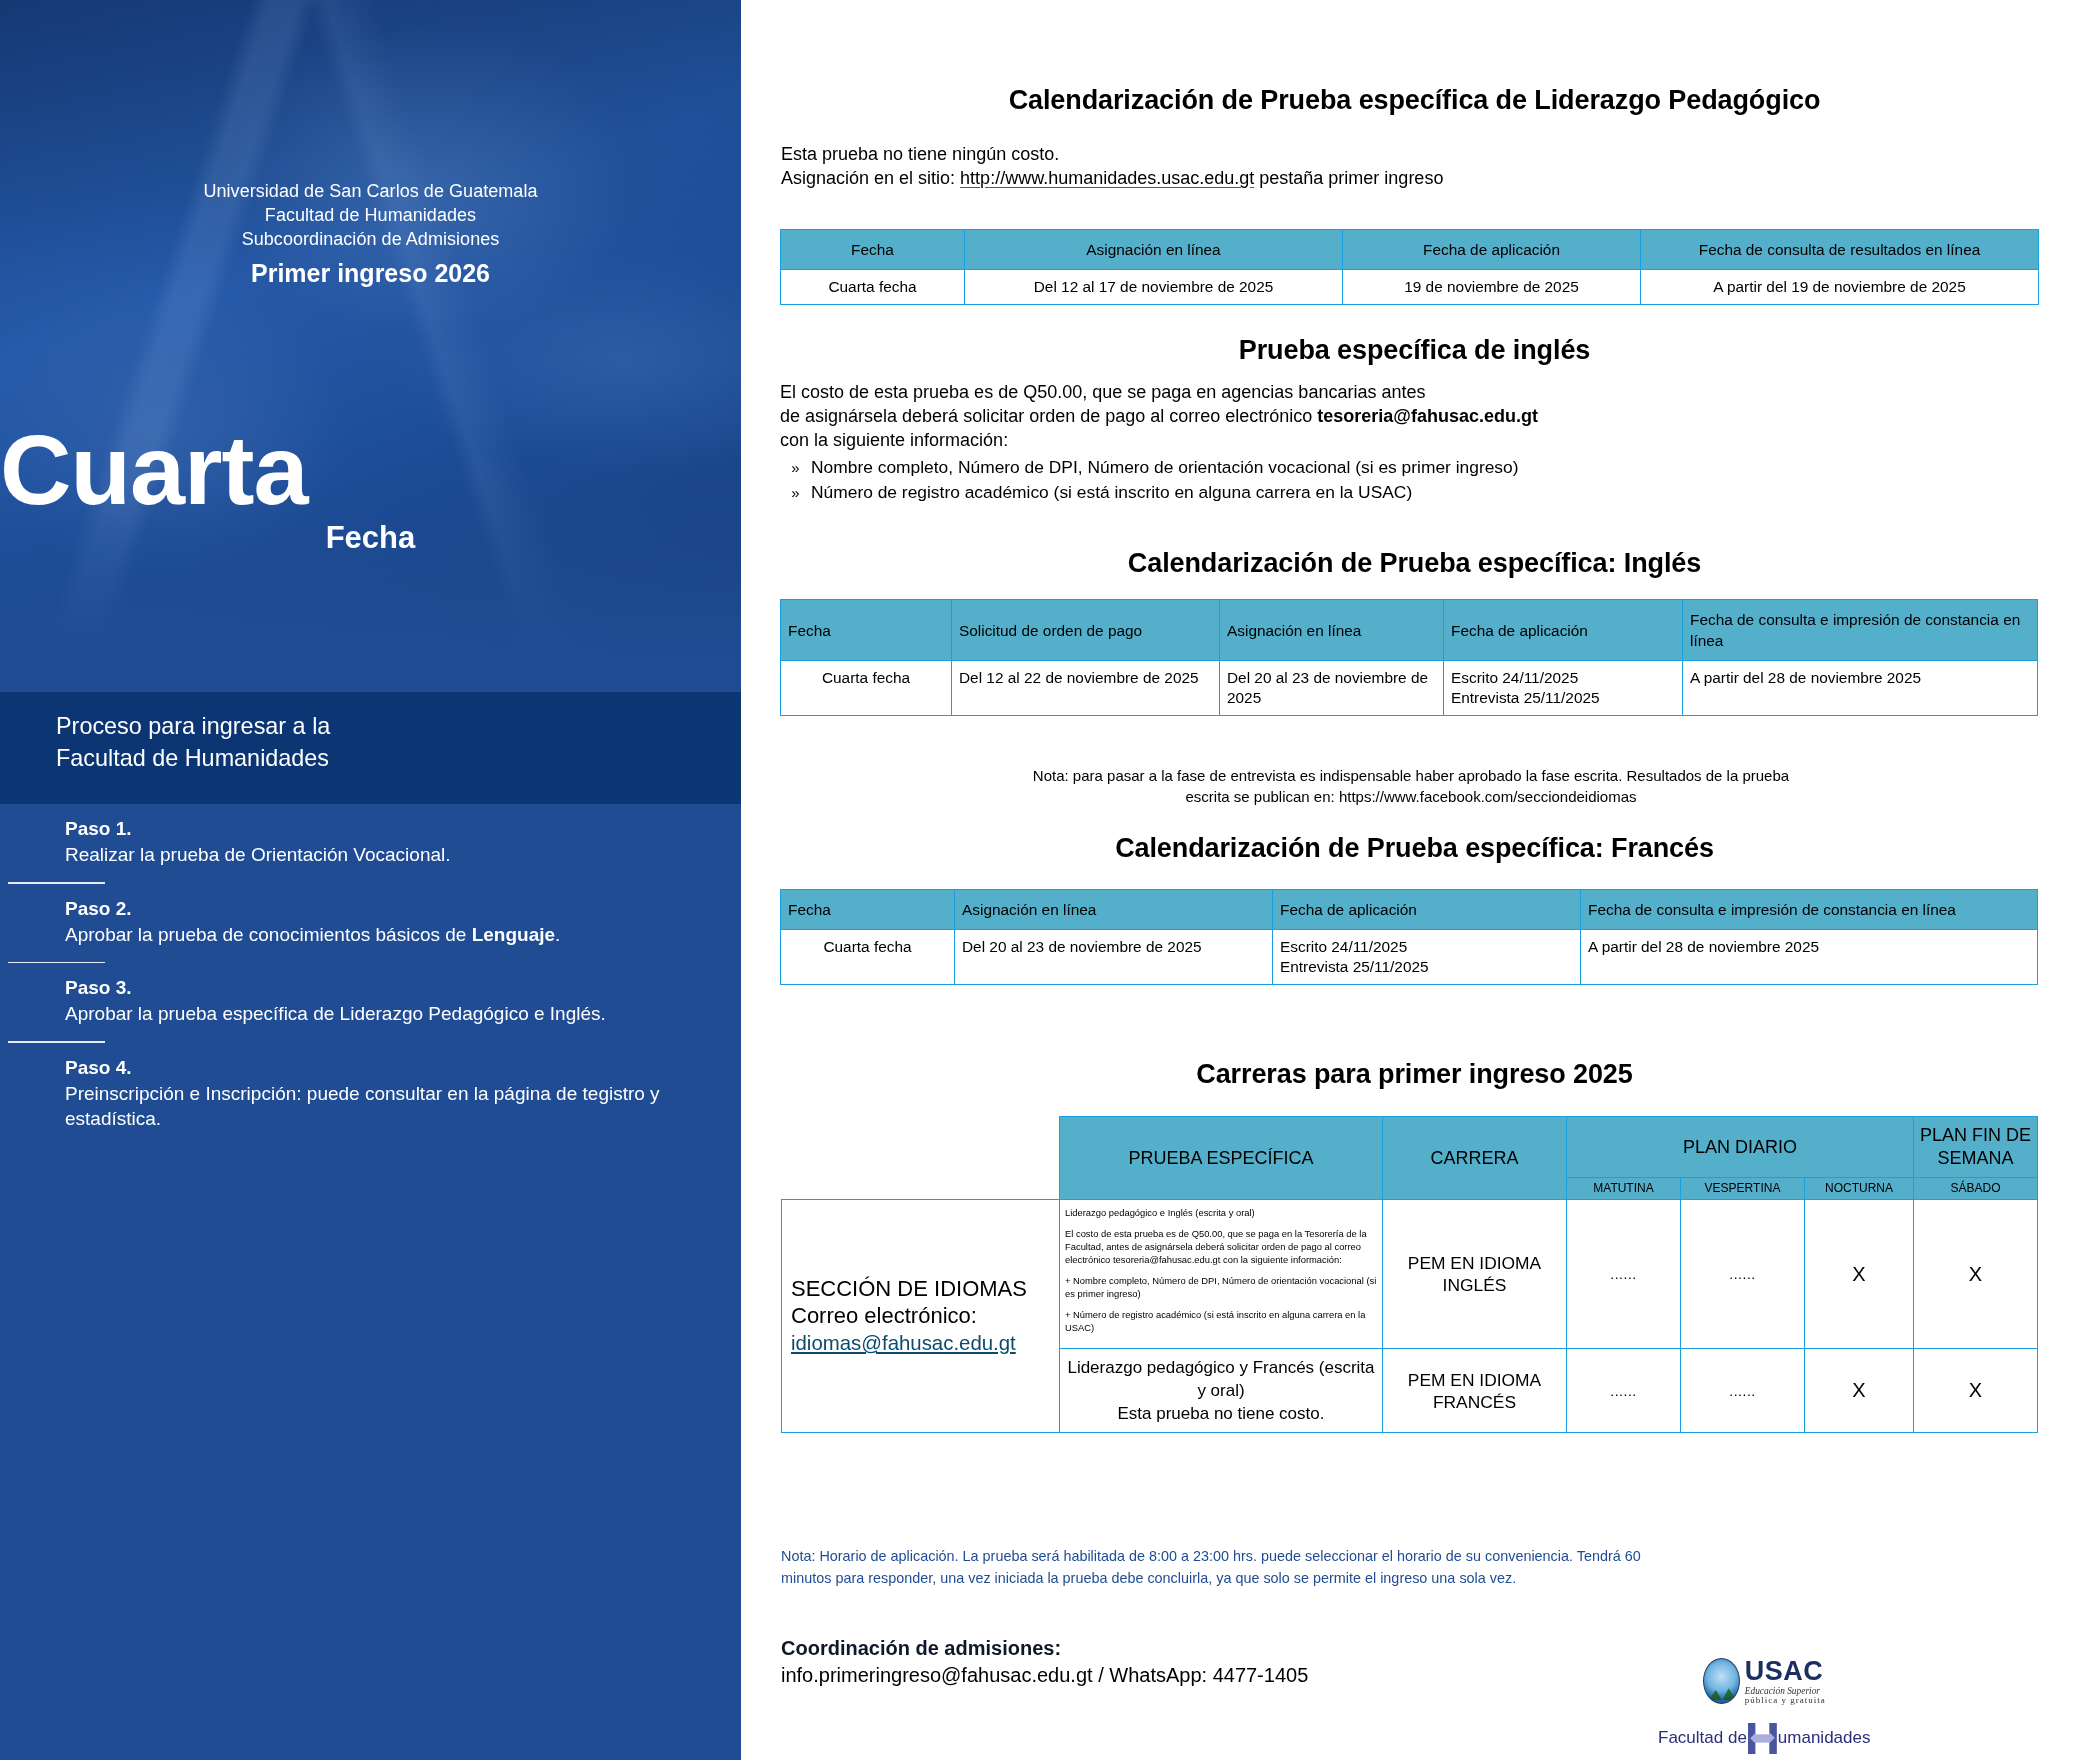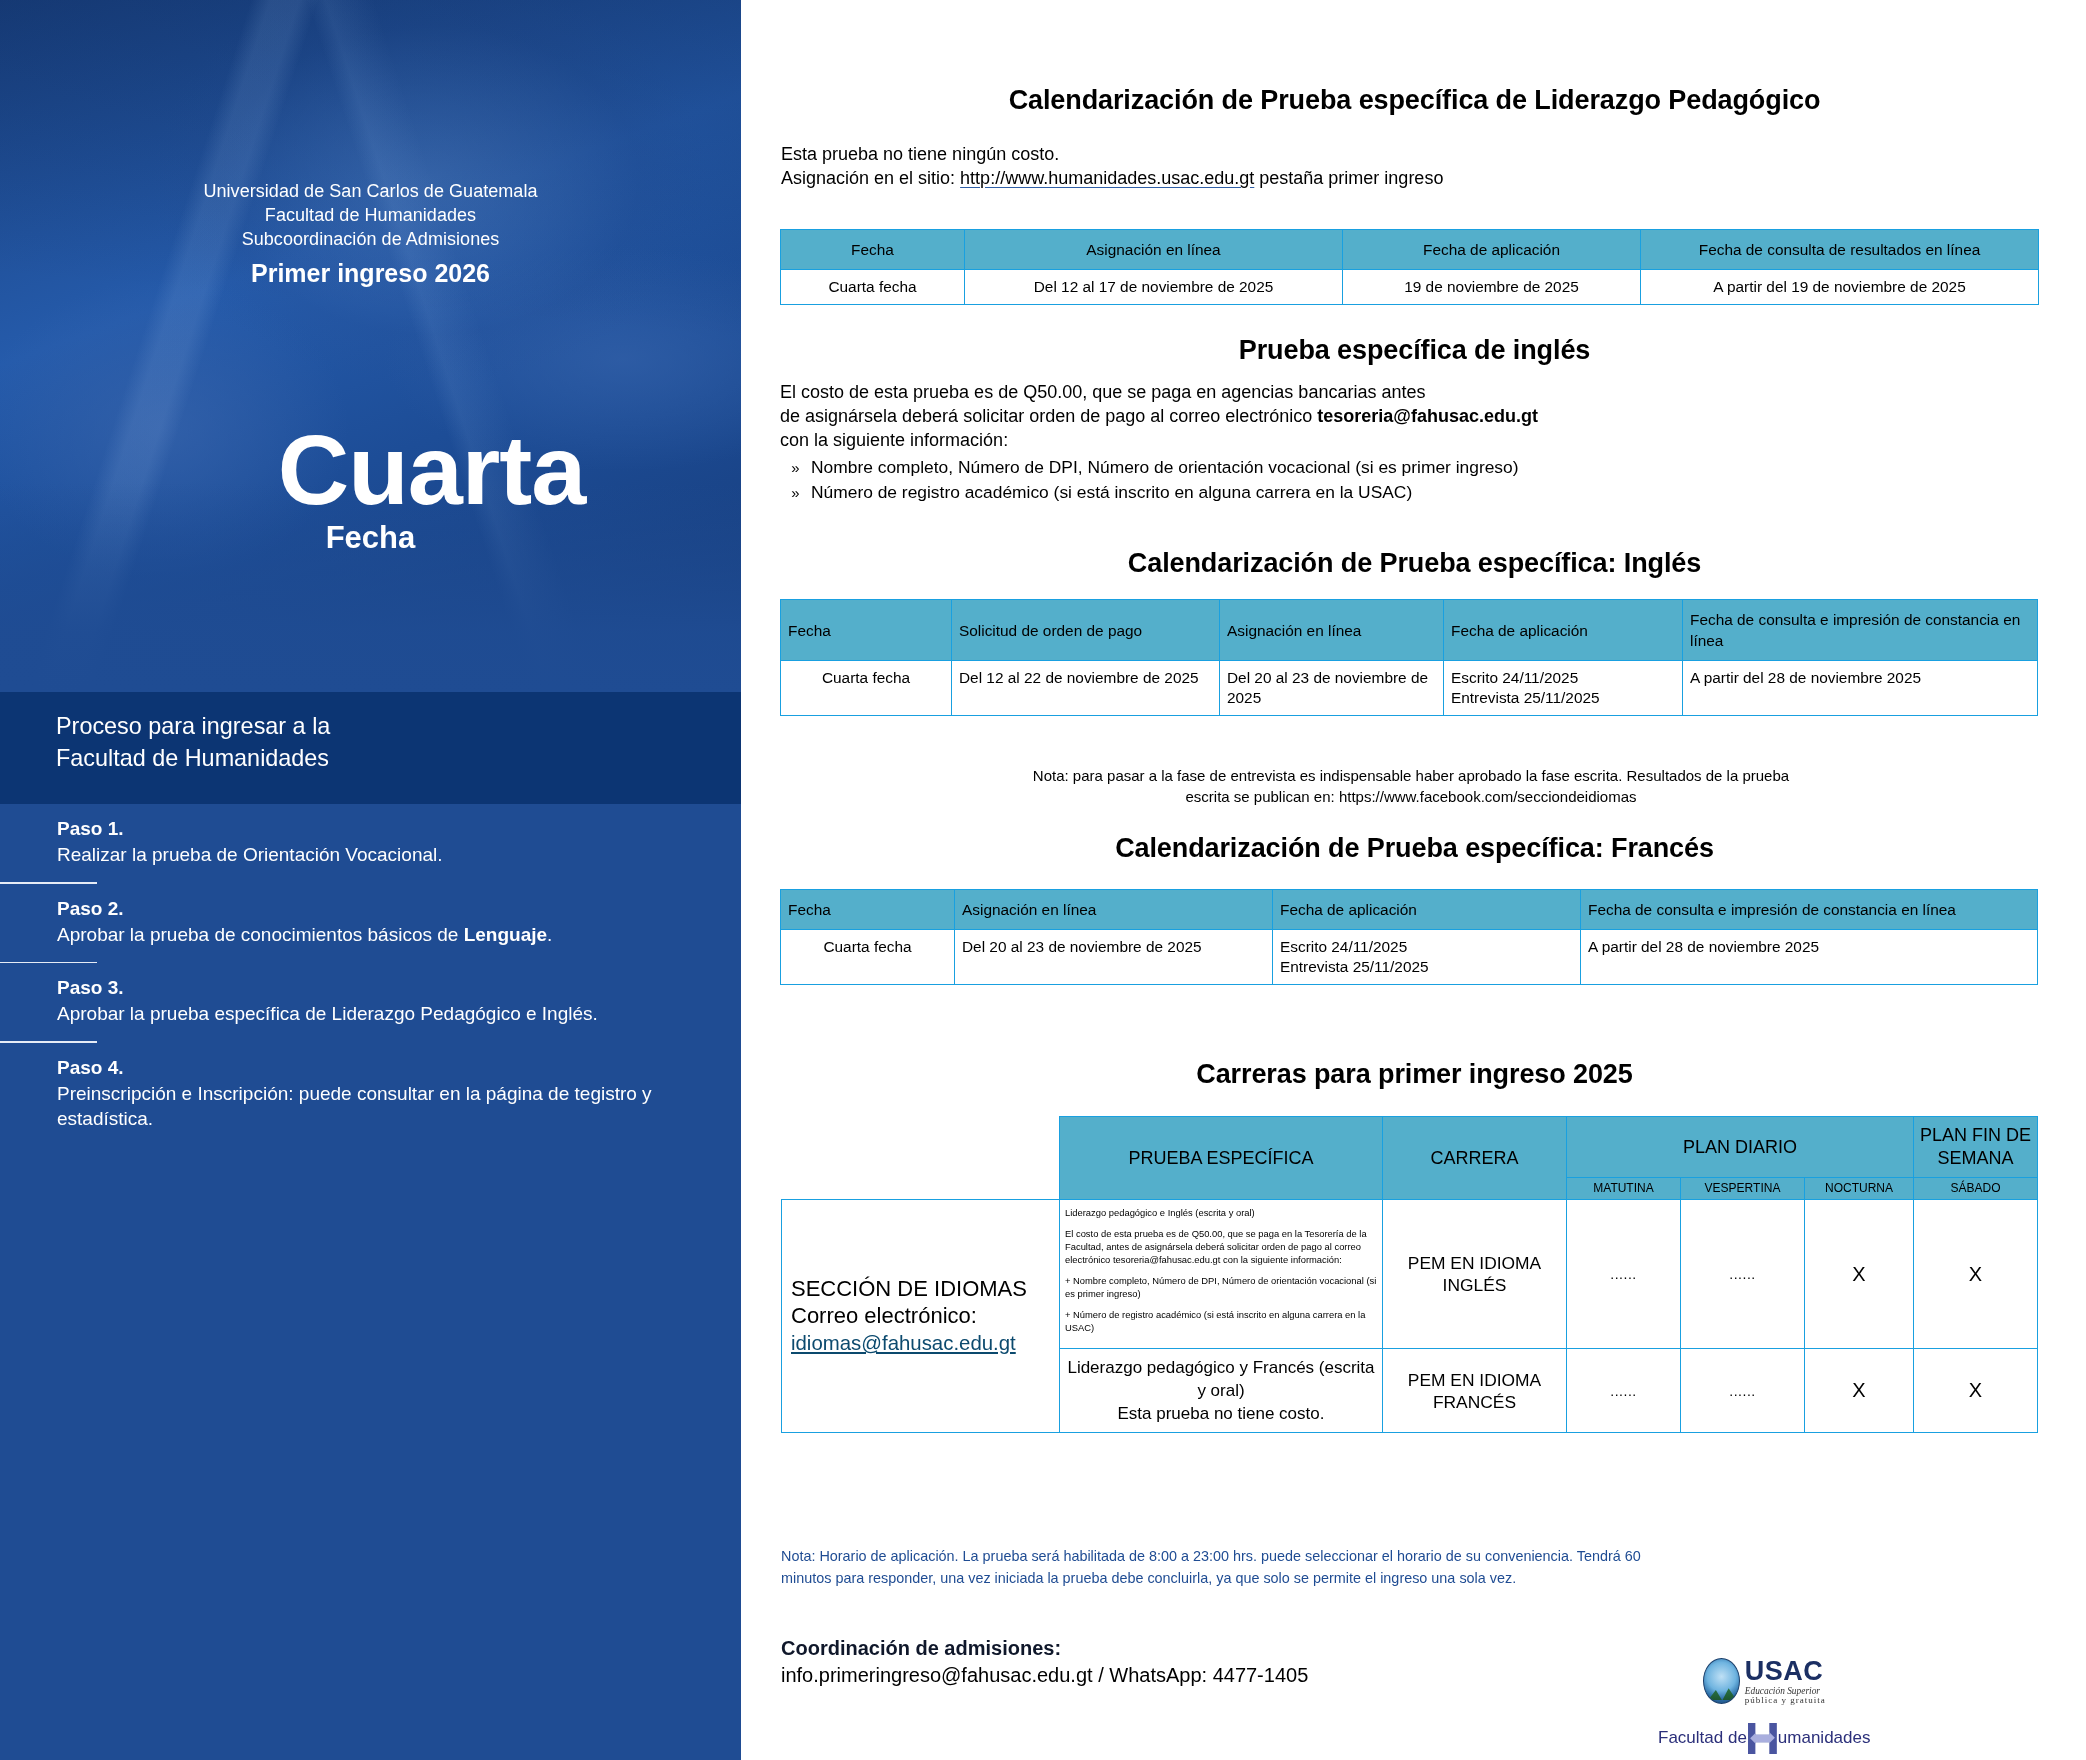--- a/index.html
+++ b/index.html
@@ -45,37 +45,37 @@
   }
 
   .inst-lines {
     position: absolute; left: 0; top: 179px; width: 741px;
     text-align: center; z-index: 4; color: #fff;
   }
   .inst-lines .l { font-size: 18px; line-height: 24px; font-weight: 400; letter-spacing: 0.05px; }
   .inst-lines .pi { font-size: 25px; line-height: 36px; font-weight: 700; margin-top: 4px; }
 
   #big-word {
-    position: absolute; left: 0; top: 420px; width: 863px; text-align: center;
+    position: absolute; left: 0; top: 420px; width: 863px; text-align: left;
     color: #fff; font-size: 99px; line-height: 99px; font-weight: 700;
     letter-spacing: -1px; z-index: 4;
   }
   #big-sub {
     position: absolute; left: 0; top: 519px; width: 741px; text-align: center;
     color: #fff; font-size: 31px; line-height: 38px; font-weight: 700; z-index: 4;
   }
 
   #proc-band {
     position: absolute; left: 0; top: 692px; width: 741px; height: 112px;
     background: #0c3573; color: #fff;
     padding: 18px 0 0 56px;
   }
   #proc-band .t { font-size: 23.4px; line-height: 32px; font-weight: 400; }
 
-  #steps { position: absolute; left: 0; top: 815px; width: 741px; padding-left: 20px; }
+  #steps { position: absolute; left: 0; top: 815px; width: 741px; padding-left: 28px; }
   .step { padding: 0 0 0 37px; position: relative; }
   .step .num { color: #fff; font-size: 19px; line-height: 27px; font-weight: 700; }
   .step .txt { color: #fff; font-size: 19px; line-height: 25px; font-weight: 400; }
   .step .txt b { font-weight: 700; }
   .step-sep { width: 97px; height: 1.5px; background: #e6ecf6; margin: 15px 0 11px -20px; }
   .step.first { margin-top: 0; }
 
   
   #content {
     position: absolute; left: 741px; top: 0; width: 1346px; height: 1761px;

